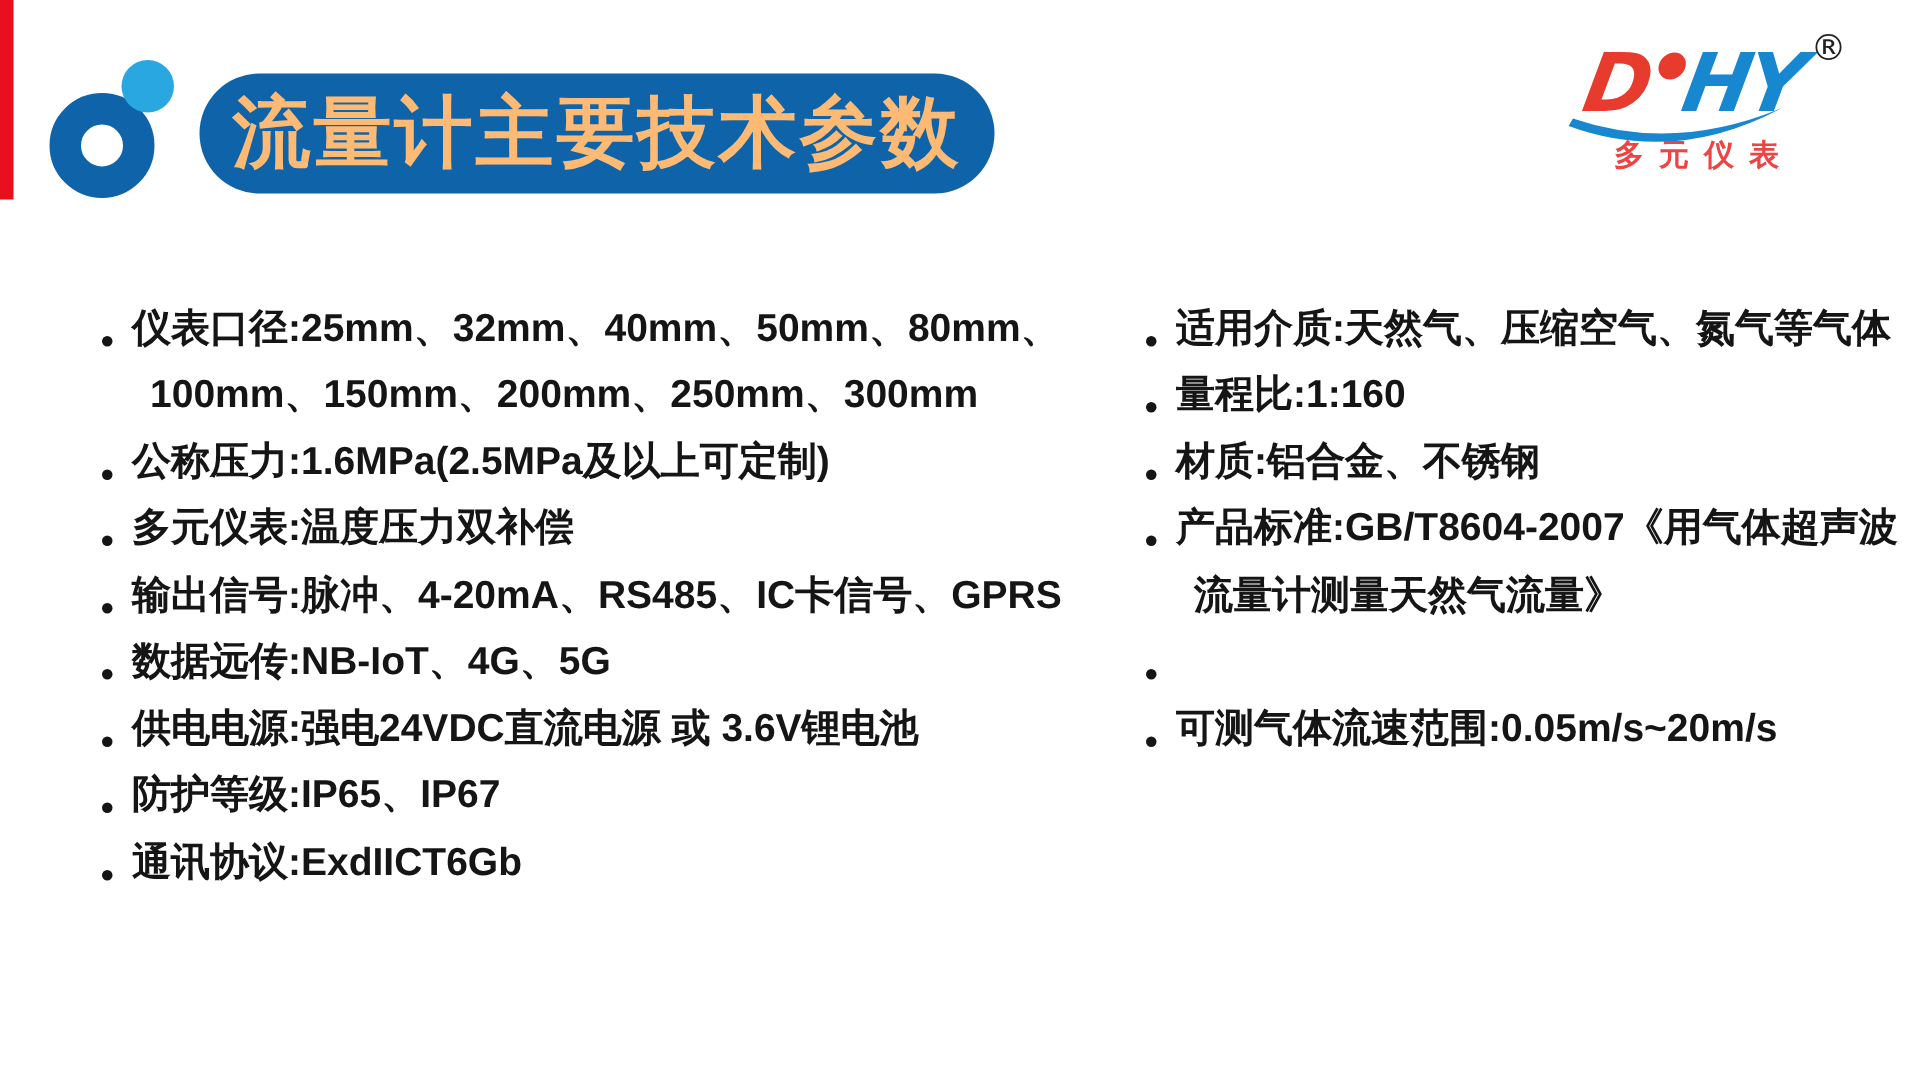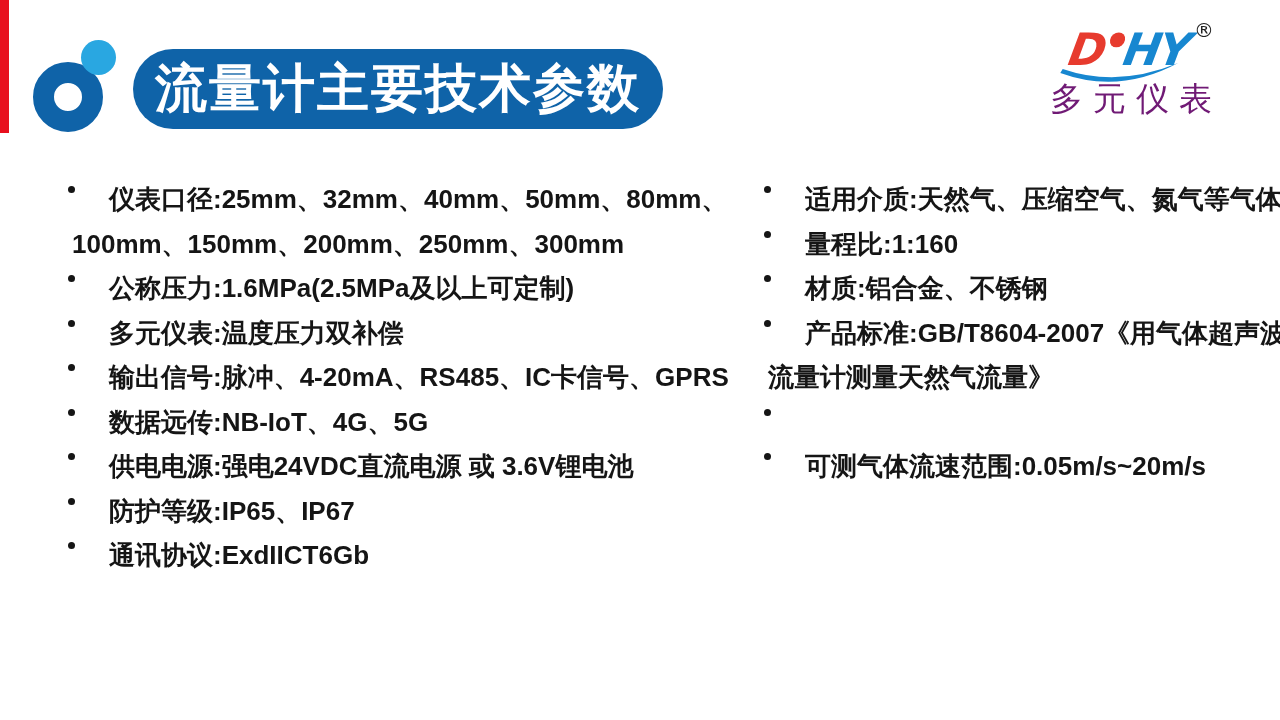--- a/index.html
+++ b/index.html
@@ -31,68 +31,66 @@
   
   .title-pill{
     position:absolute;left:133px;top:49px;
     width:530px;height:80px;
     background:#0f63a8;
     border-radius:40px;
     display:flex;align-items:center;justify-content:center;
     z-index:1;
   }
   .title-text{
-    color:#ffffff;
+    color:#fdba74;
     font-size:52px;
     font-weight:800;
     letter-spacing:2px;
     white-space:nowrap;
     line-height:1;
-    font-family:Liberation Serif, serif;
   }
   
   .logo{
     position:absolute;left:1025px;top:20px;width:212px;height:102px;
     display:flex;flex-direction:column;align-items:center;
   }
   .logo-mark{display:block;}
   .company-name{
     margin-top:-6px;
-    font-size:33px;
-    font-weight:400;
-    color:#701a75;
+    font-size:20px;
+    font-weight:700;
+    color:#ef4444;
     letter-spacing:10px;
     padding-left:10px;
     white-space:nowrap;
   }
   
   .col{
     position:absolute;top:186px;
     color:#151515;
     font-size:26px;
     font-weight:700;
   }
   .col-left{left:68px;width:625px;}
   .col-right{left:764px;width:500px;}
   .line{
     height:44.5px;
-    display:flex;align-items:flex-start;
+    display:flex;align-items:flex-end;
     white-space:nowrap;
-    gap:21px;
   }
   .bullet{
     width:20px;min-width:20px;
     display:flex;align-items:center;
   }
   .bullet::before{
     content:"";
     width:7px;height:7px;border-radius:50%;
     background:#151515;
   }
-  .line.cont .txt{margin-left:4px;}
+  .line.cont .txt{margin-left:32px;}
   .txt{line-height:1;}
 </style>
 </head>
 <body>
 
 <div class="slide">
 
   <div class="red-bar"></div>
   <div class="donut"></div>
   <div class="light-dot"></div>

